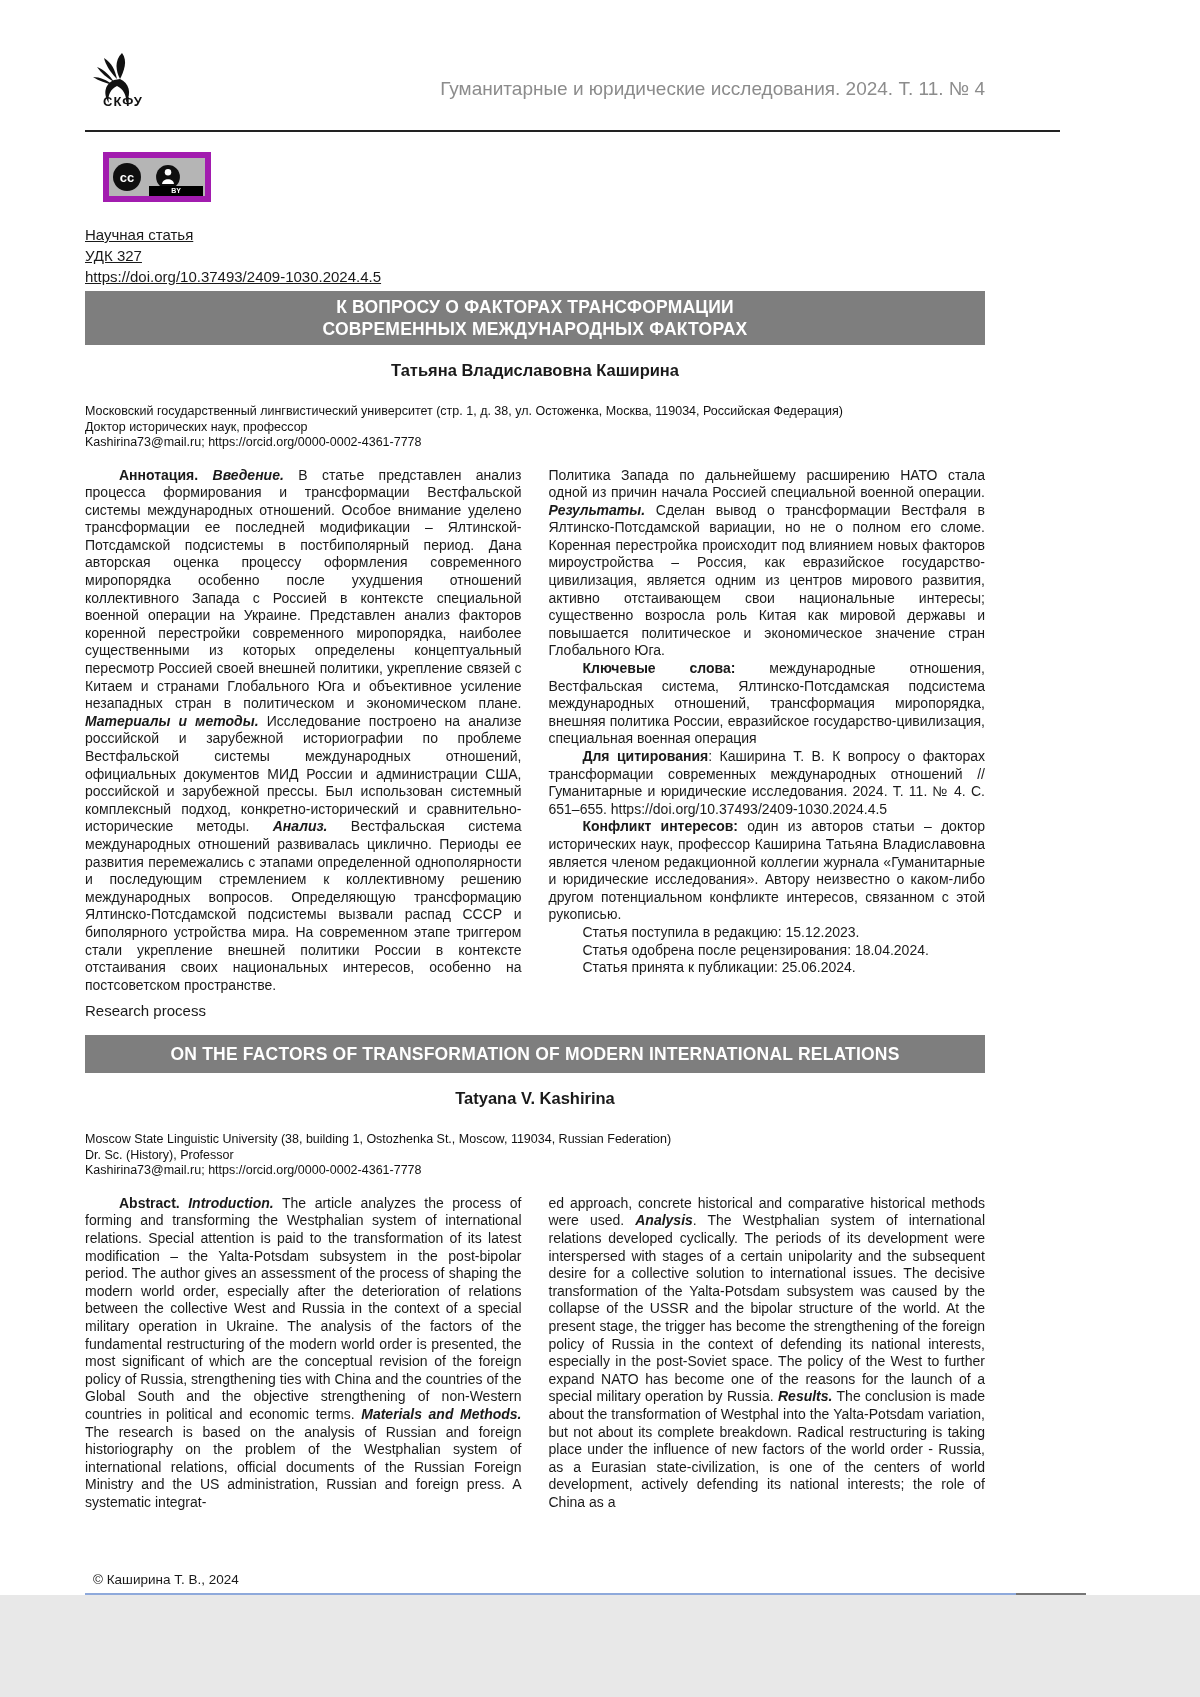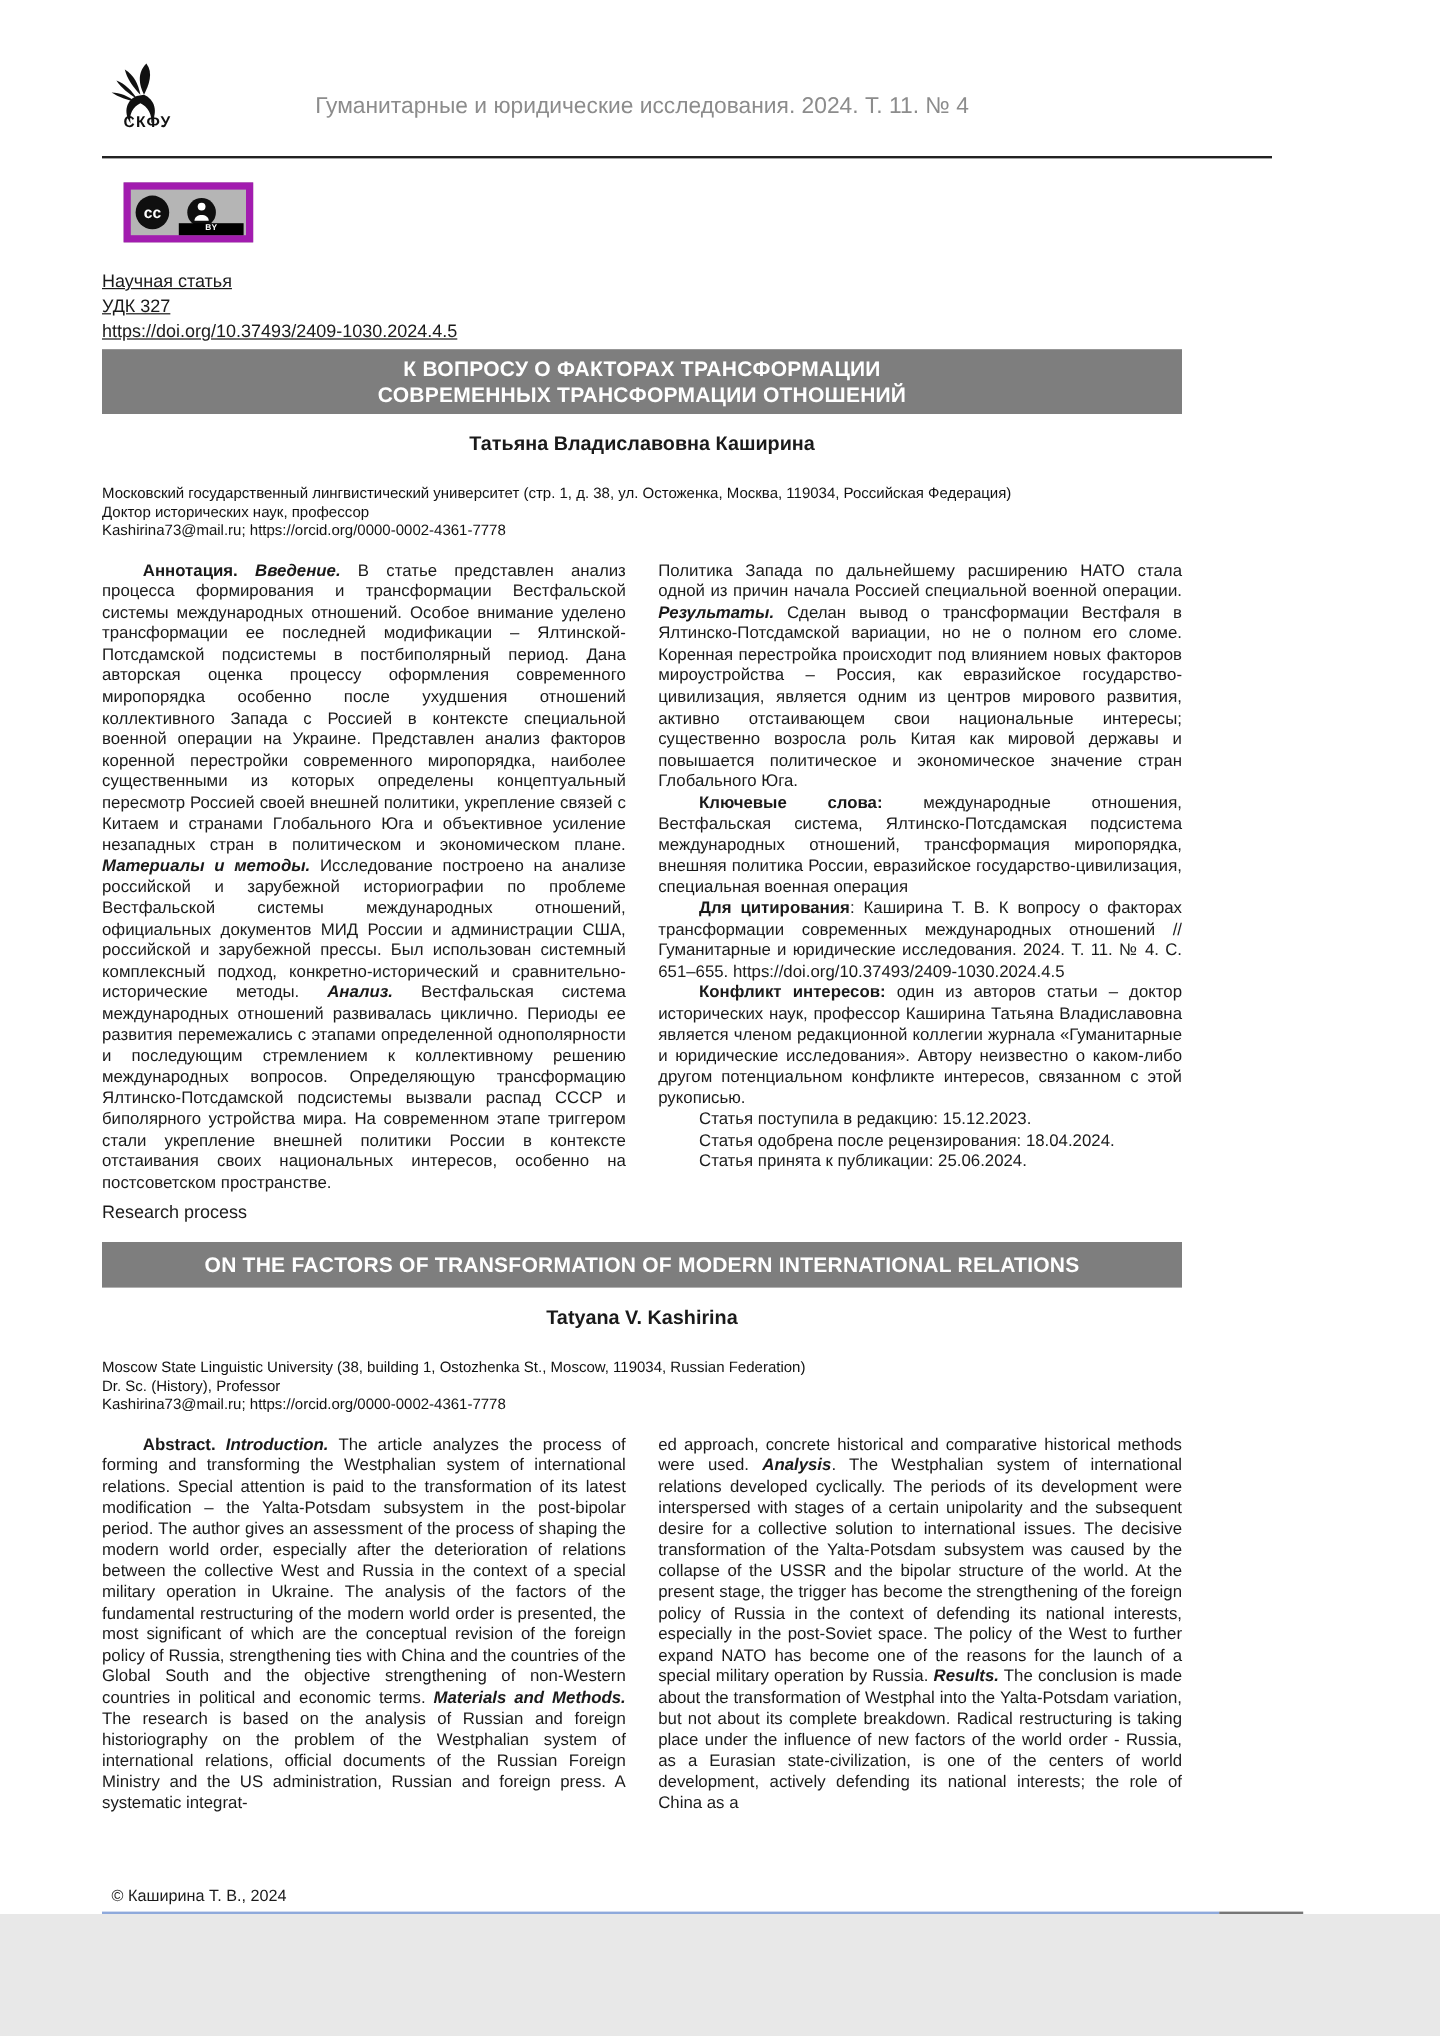--- a/index.html
+++ b/index.html
@@ -8,21 +8,21 @@
     background:#ffffff;overflow:hidden;
     font-family:"Liberation Sans","DejaVu Sans",sans-serif;color:#1a1a1a;
   }
   .content{position:relative;margin-left:85px;width:900px;}
 
   
   .header-row{position:relative;padding-top:56px;height:62px;}
   .logo{position:absolute;left:4px;top:52px;width:70px;text-align:left;}
   .logo svg{display:block;}
   .logo-text{font-size:13px;font-weight:bold;letter-spacing:1px;color:#111;margin-top:-14px;margin-left:14px;}
-  .journal-title{margin-top:22px;text-align:center;font-size:19px;color:#8c8c8c;}
+  .journal-title{margin-top:22px;text-align:right;font-size:19px;color:#8c8c8c;}
   .header-rule{margin-top:12px;height:2px;background:#222;width:975px;}
 
   
   .cc-badge{position:relative;margin-top:20px;margin-left:18px;width:96px;height:38px;
     background:#b5b5b5;border:6px solid #a21caf;display:flex;align-items:center;}
   .cc-circle{margin-left:4px;width:28px;height:28px;border-radius:50%;background:#0f0f0f;
     color:#fff;font-weight:bold;font-size:13px;display:flex;align-items:center;justify-content:center;}
   .person-icon{margin-left:14px;width:26px;height:26px;display:block;}
   .by-strip{position:absolute;right:2px;bottom:0;width:54px;height:10px;background:#000;
     color:#fff;font-size:7px;line-height:10px;text-align:center;font-weight:bold;}
@@ -90,21 +90,21 @@
     </div>
 
     <div class="meta">
       <div>Научная статья</div>
       <div>УДК 327</div>
       <div>https://doi.org/10.37493/2409-1030.2024.4.5</div>
     </div>
 
     <div class="title-bar">
       <div>К ВОПРОСУ О ФАКТОРАХ ТРАНСФОРМАЦИИ</div>
-      <div>СОВРЕМЕННЫХ ТРАНСФОРМАЦИИ ОТНОШЕНИЙ</div>
+      <div>СОВРЕМЕННЫХ МЕЖДУНАРОДНЫХ ФАКТОРАХ</div>
     </div>
 
     <div class="author">Татьяна Владиславовна Каширина</div>
 
     <div class="affiliation">
       <div>Московский государственный лингвистический университет (стр. 1, д. 38, ул. Остоженка, Москва, 119034, Российская Федерация)</div>
       <div>Доктор исторических наук, профессор</div>
       <div>Kashirina73@mail.ru; https://orcid.org/0000-0002-4361-7778</div>
     </div>
 

